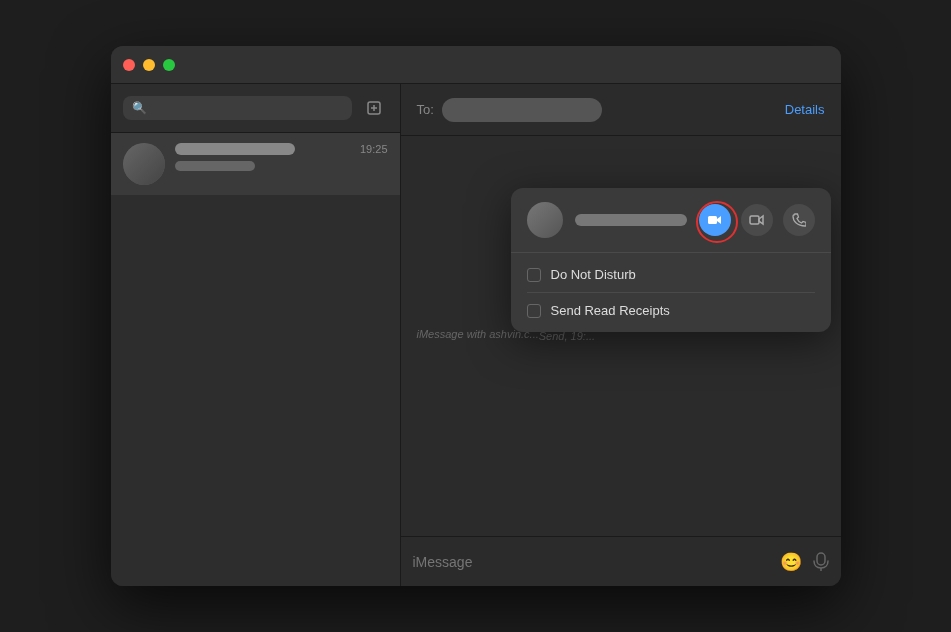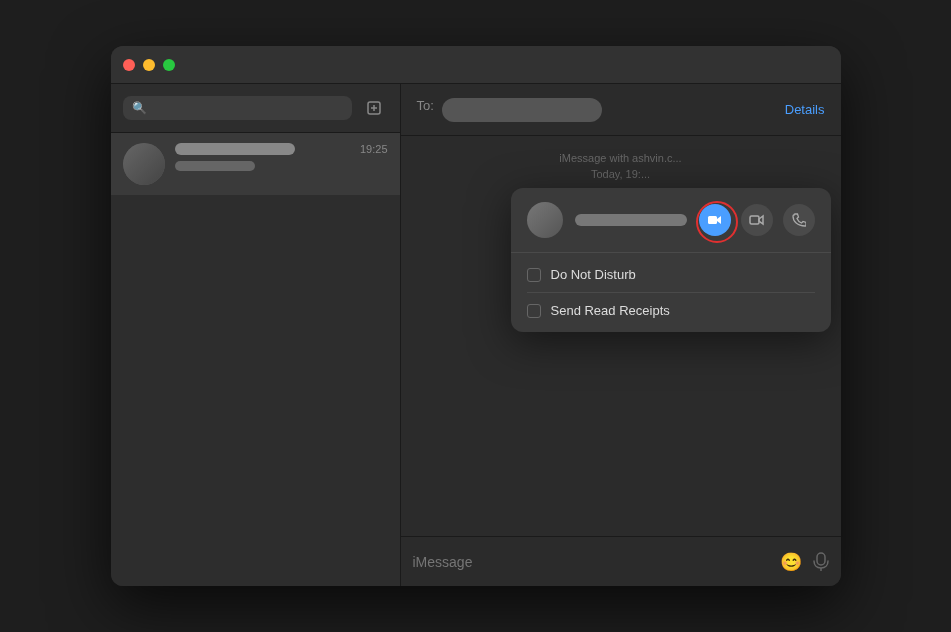--- a/index.html
+++ b/index.html
@@ -185,20 +185,21 @@
       border-bottom: 1px solid #1a1a1a;
       display: flex;
       align-items: center;
       padding: 0 16px;
       justify-content: space-between;
       flex-shrink: 0;
     }
 
     .chat-to {
       display: flex;
+      align-items: center;
       gap: 8px;
     }
 
     .chat-to-label {
       color: #888;
       font-size: 13px;
     }
 
     .chat-recipient-pill {
       background: #555;
@@ -211,24 +212,25 @@
       color: #4a9eff;
       font-size: 13px;
       background: transparent;
       border: none;
       cursor: pointer;
     }
 
     .chat-messages {
       flex: 1;
       display: flex;
-      flex-direction: column;
+      flex-direction: row;
       align-items: center;
       padding: 16px;
       overflow-y: auto;
+      font-style: italic;
     }
 
     .imessage-label {
       font-size: 11px;
       color: #666;
       margin-bottom: 4px;
     }
 
     .message-time {
       font-size: 11px;
@@ -422,21 +424,21 @@
       <div class="chat-header">
         <div class="chat-to">
           <span class="chat-to-label">To:</span>
           <div class="chat-recipient-pill"></div>
         </div>
         <button class="details-btn">Details</button>
       </div>
 
       <div class="chat-messages">
         <span class="imessage-label">iMessage with ashvin.c...</span>
-        <span class="message-time">Today, 19:...</span>
+        <span class="message-time">Send, 19:...</span>
       </div>
 
       <div class="chat-input-bar">
         <input class="chat-input" type="text" placeholder="iMessage" style="">
         <button class="emoji-btn">
           <span>😊</span>
         </button>
         <button class="mic-btn">
           <svg width="16" height="20" viewBox="0 0 16 20" fill="none">
             <rect x="4" y="1" width="8" height="12" rx="4" stroke="#666" stroke-width="1.5" fill="none"></rect>

